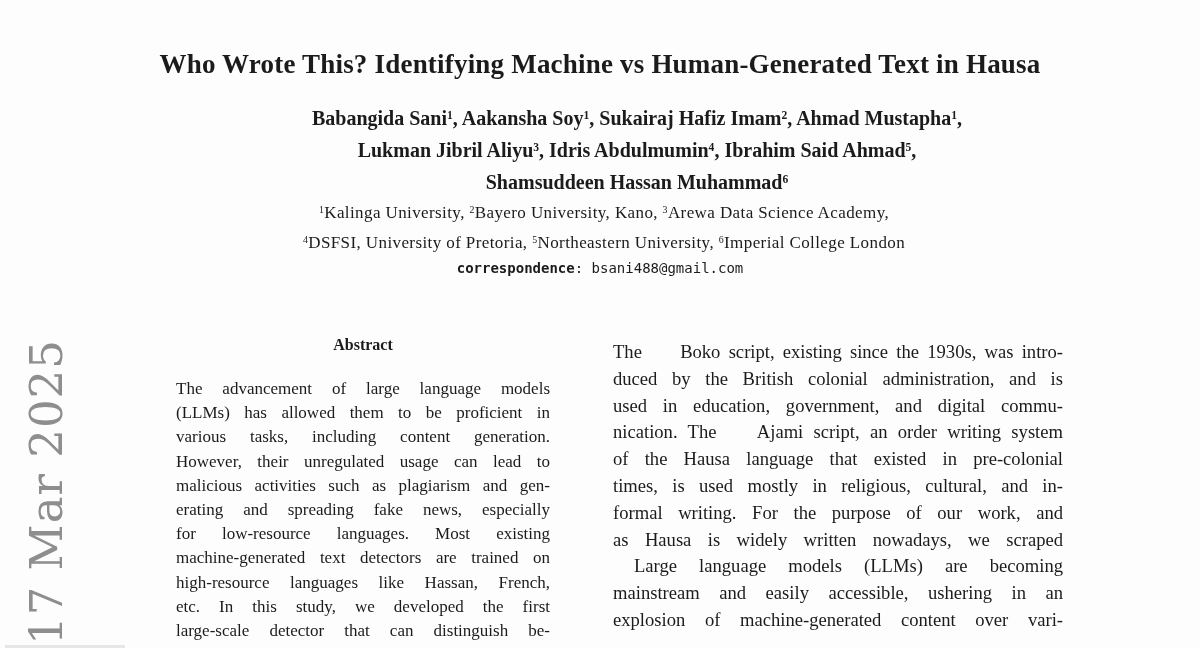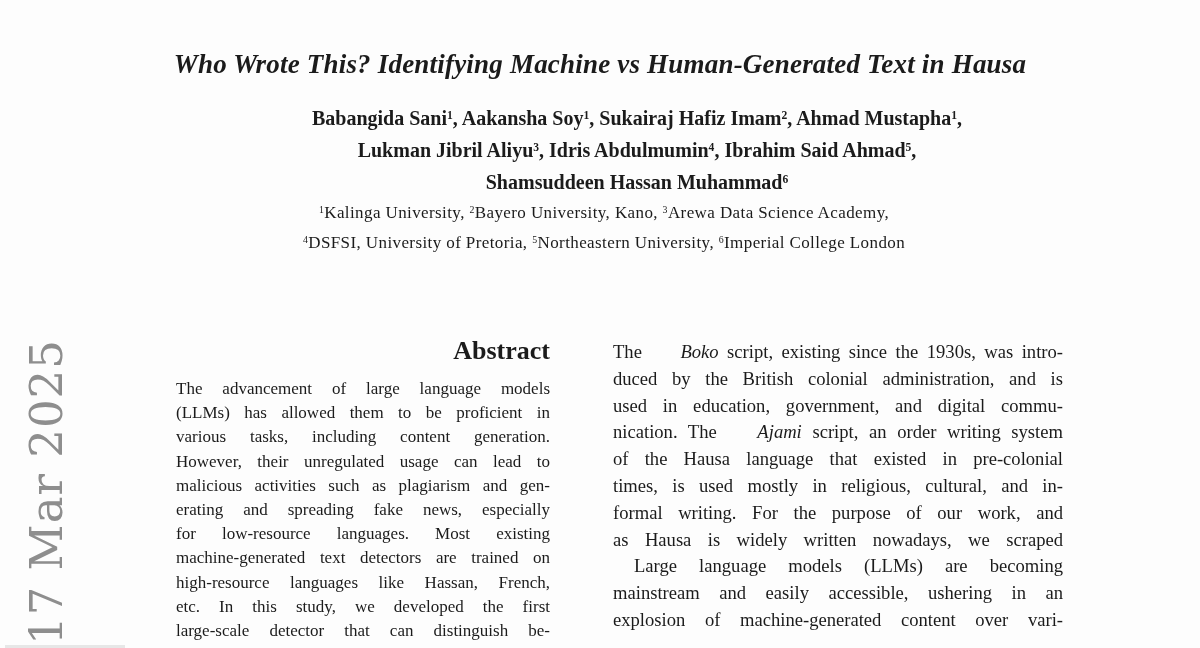--- a/index.html
+++ b/index.html
@@ -19,50 +19,50 @@
     font-size:45px;color:#8e8e8e;letter-spacing:1px;white-space:nowrap;
     line-height:50px;
   }
   .watermark-sliver{
     position:absolute;left:5px;top:645px;width:120px;height:3px;
     background:#e7e7e7;
   }
 
   .title{
     position:absolute;left:0;top:49px;width:1200px;margin:0;
-    text-align:center;font-size:27px;font-weight:bold;letter-spacing:.2px;font-style:italic;
+    text-align:center;font-size:27px;font-weight:bold;letter-spacing:.2px;
   }
 
   .authors{position:absolute;left:0;top:104px;width:1200px;
     font-size:20px;font-weight:bold;line-height:28px;text-align:center;padding-left:37px;}
   .affils{position:absolute;left:4px;top:199px;width:1200px;
     font-size:17px;line-height:28px;text-align:center;letter-spacing:.4px;}
   .corr{position:absolute;left:0;top:258px;width:1200px;
     font-family:"DejaVu Sans Mono","Liberation Mono",monospace;
     font-size:14px;line-height:20px;text-align:center;}
 
   .abs-head{
     position:absolute;left:176px;top:336px;width:374px;
-    text-align:right;font-size:26px;font-weight:bold;
+    text-align:center;font-size:16px;font-weight:bold;
   }
   .abs-body{
     position:absolute;left:176px;top:377px;width:374px;
     font-size:17px;line-height:24.2px;
   }
   .col-right{
     position:absolute;left:613px;top:339px;width:450px;
     font-size:18.6px;line-height:26.8px;
   }
 
   .jline{text-align:justify;text-align-last:justify;}
   .author-line,.affil-line,.corr-line{text-align:center;}
   .indent{text-indent:21px;}
 
   .s-sup{font-size:.58em;position:relative;top:-.5em;}
-  .s-i{font-style:italic;margin-left:30px;}
+  .s-i{margin-left:30px;}
   .s-b{font-weight:bold;}
 </style>
 </head>
 <body>
 
 <div class="page">
 
   <div class="watermark">17 Mar 2025</div>
   <div class="watermark-sliver"></div>
 
@@ -72,20 +72,23 @@
       <div class="author-line"><span>Babangida Sani</span><span class="s-sup">1</span><span>, Aakansha Soy</span><span class="s-sup">1</span><span>, Sukairaj Hafiz Imam</span><span class="s-sup">2</span><span>, Ahmad Mustapha</span><span class="s-sup">1</span><span>,</span></div>
       <div class="author-line"><span>Lukman Jibril Aliyu</span><span class="s-sup">3</span><span>, Idris Abdulmumin</span><span class="s-sup">4</span><span>, Ibrahim Said Ahmad</span><span class="s-sup">5</span><span>,</span></div>
       <div class="author-line"><span>Shamsuddeen Hassan Muhammad</span><span class="s-sup">6</span></div>
     </div>
 
   <div class="affils">
       <div class="affil-line"><span class="s-sup">1</span><span>Kalinga University, </span><span class="s-sup">2</span><span>Bayero University, Kano, </span><span class="s-sup">3</span><span>Arewa Data Science Academy,</span></div>
       <div class="affil-line"><span class="s-sup">4</span><span>DSFSI, University of Pretoria, </span><span class="s-sup">5</span><span>Northeastern University, </span><span class="s-sup">6</span><span>Imperial College London</span></div>
     </div>
 
+  <div class="corr">
+      <div class="corr-line"><span class="s-b">correspondence</span><span>: bsani488@gmail.com</span></div>
+    </div>
 
   <div class="abs-head">Abstract</div>
 
   <div class="abs-body">
       <div class="jline abs-line">The advancement of large language models</div>
       <div class="jline abs-line">(LLMs) has allowed them to be proficient in</div>
       <div class="jline abs-line">various tasks, including content generation.</div>
       <div class="jline abs-line">However, their unregulated usage can lead to</div>
       <div class="jline abs-line">malicious activities such as plagiarism and gen-</div>
       <div class="jline abs-line">erating and spreading fake news, especially</div>

